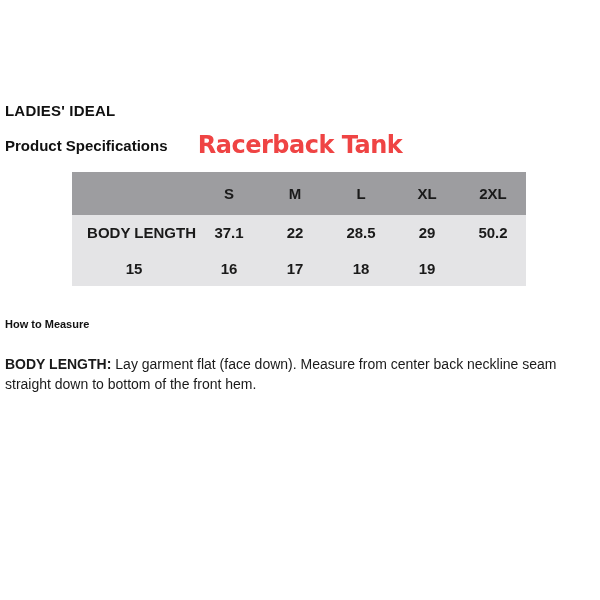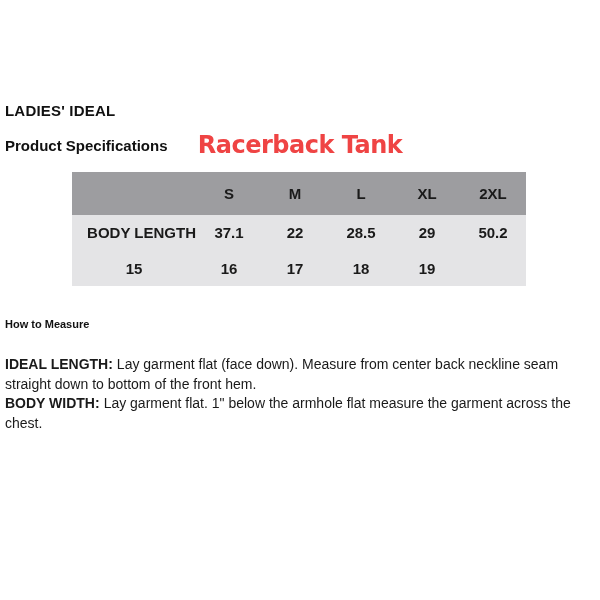--- a/index.html
+++ b/index.html
@@ -122,18 +122,15 @@
     <div class="cell">17</div>
     <div class="cell">18</div>
     <div class="cell">19</div>
   </div>
 </div>
 
 <div class="how-heading">How to Measure</div>
 
 <div class="instructions">
   <p>
-    <span class="term">IDEAL LENGTH:</span><span>Lay garment flat (face down). Measure from center back neckline seam straight down to bottom of the front hem.</span>
-  </p>
-  <p>
-    <span class="term">BODY WIDTH:</span><span>Lay garment flat. 1" below the armhole flat measure the garment across the chest.</span>
+    <span class="term">BODY LENGTH:</span><span>Lay garment flat (face down). Measure from center back neckline seam straight down to bottom of the front hem.</span>
   </p>
 </div>
 
 </body></html>

